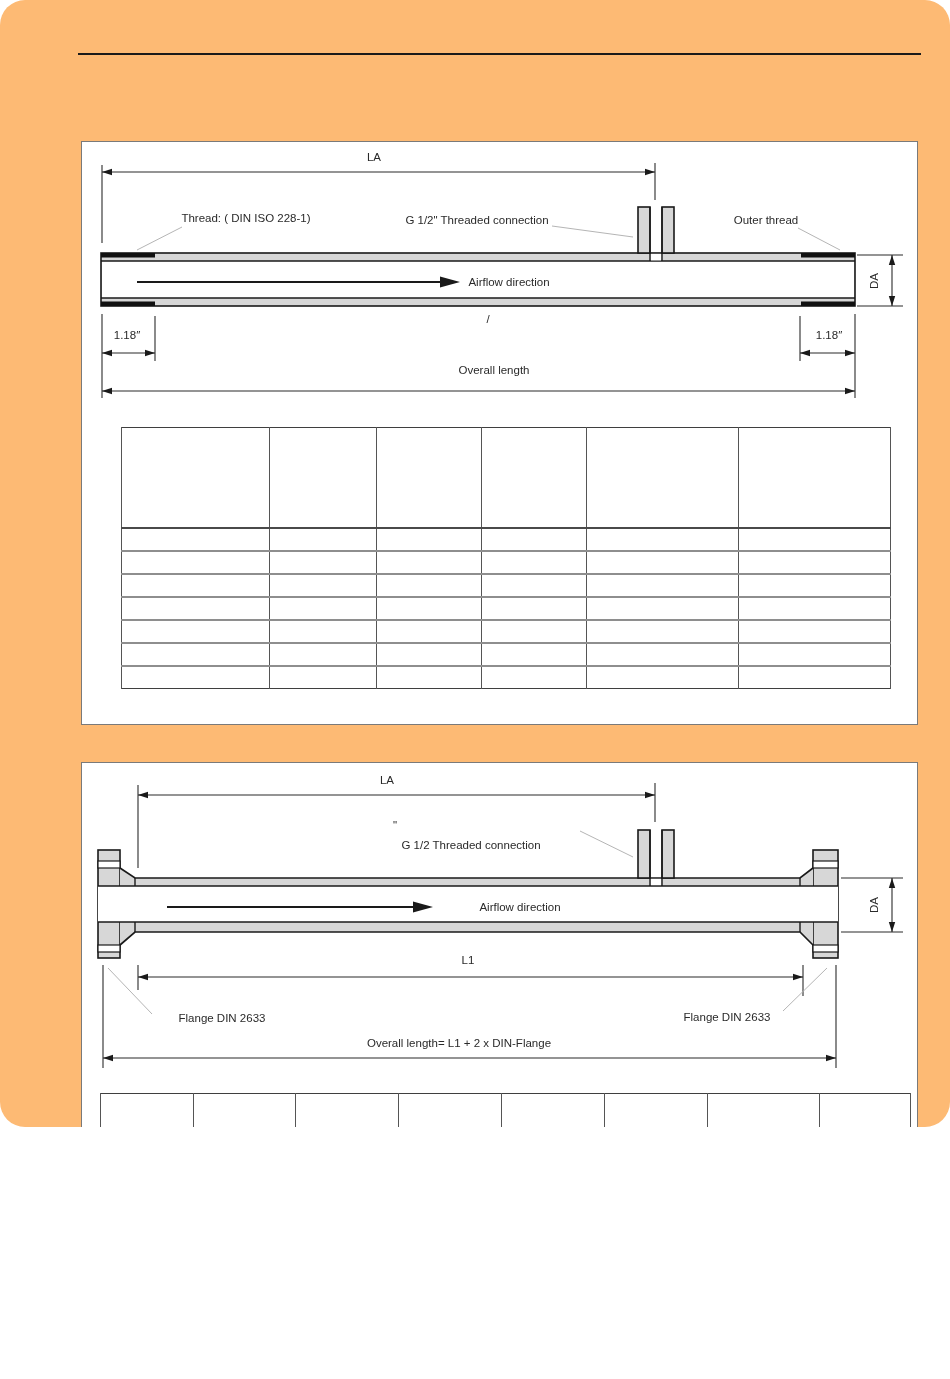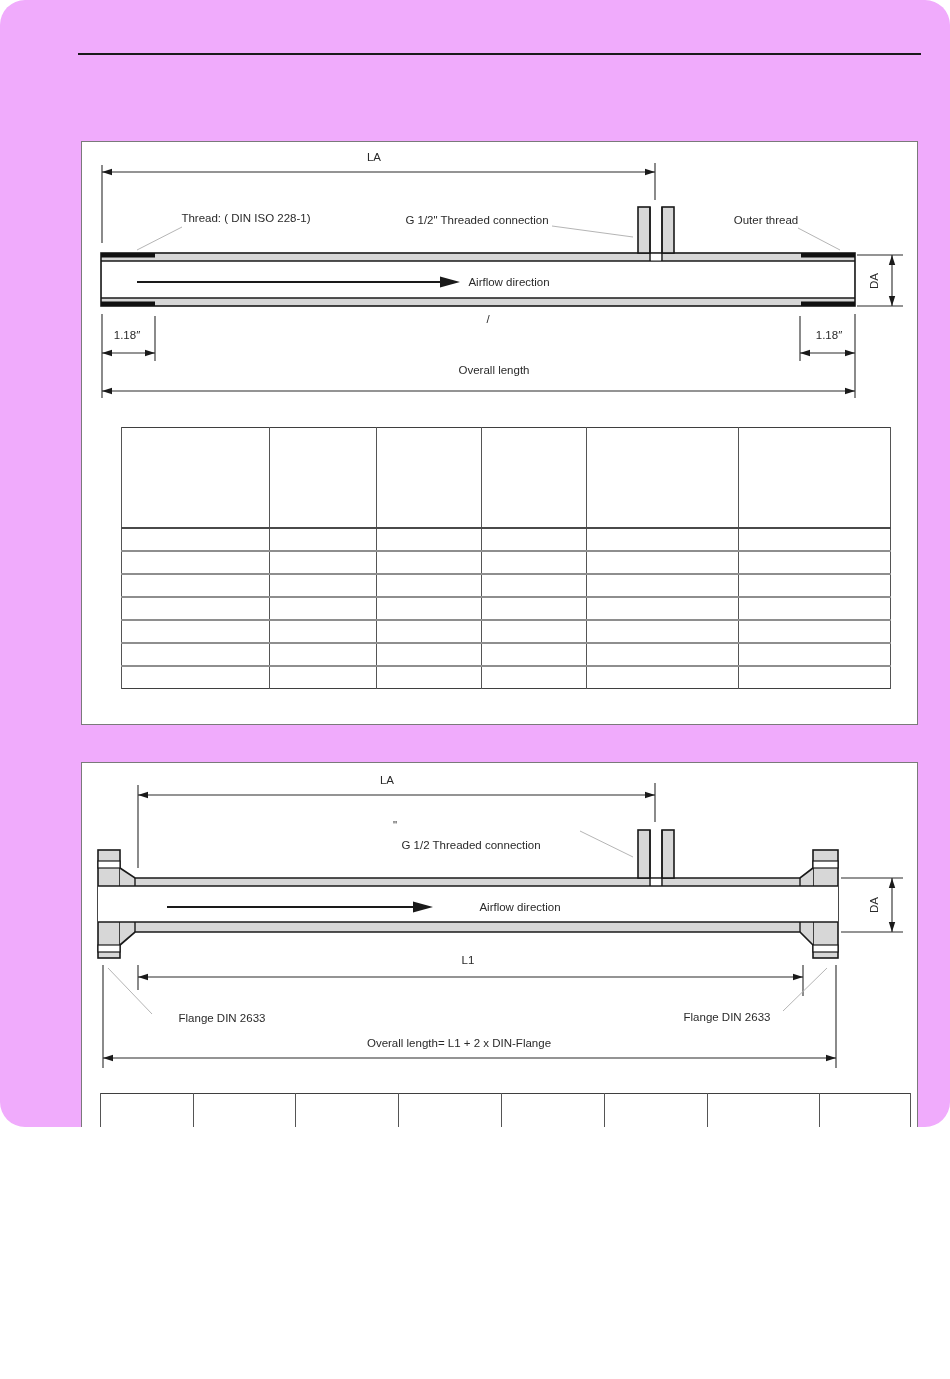--- a/index.html
+++ b/index.html
@@ -1,16 +1,16 @@
 <!DOCTYPE html>
 <html><head>
 <meta charset="utf-8">
 <style>
   html,body{margin:0;padding:0;background:#ffffff;}
-  .page{position:relative;width:950px;height:1127px;background:#f0abfc;overflow:hidden;
+  .page{position:relative;width:950px;height:1127px;background:#fdba74;overflow:hidden;
         font-family:"Liberation Sans", sans-serif;border-radius:25px;}
   .top-rule{position:absolute;left:78px;top:53px;width:843px;height:2.2px;background:#1a1a1a;}
   .figure-box{position:absolute;border:1.5px solid #7a7a7a;background:#ffffff;box-sizing:border-box;}
   #fig1{left:81px;top:141px;width:837px;height:584px;}
   #fig2{left:81px;top:762px;width:837px;height:590px;}
   .figure-box svg{position:absolute;left:0;top:0;}
   svg text{font-family:"Liberation Sans", sans-serif;font-size:11.5px;fill:#2a2a2a;}
   svg line, svg polyline{stroke:#2b2b2b;stroke-width:1.1;fill:none;}
   .outline{stroke:#1a1a1a;stroke-width:1.7;}
   .mid{stroke:#1a1a1a;stroke-width:1.4;}

